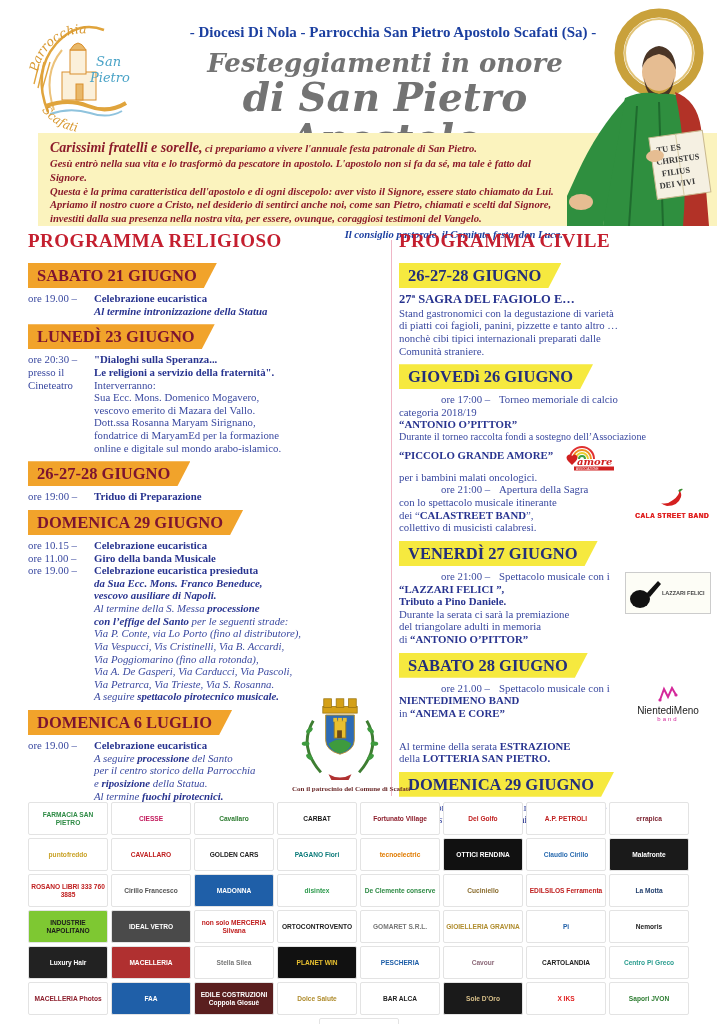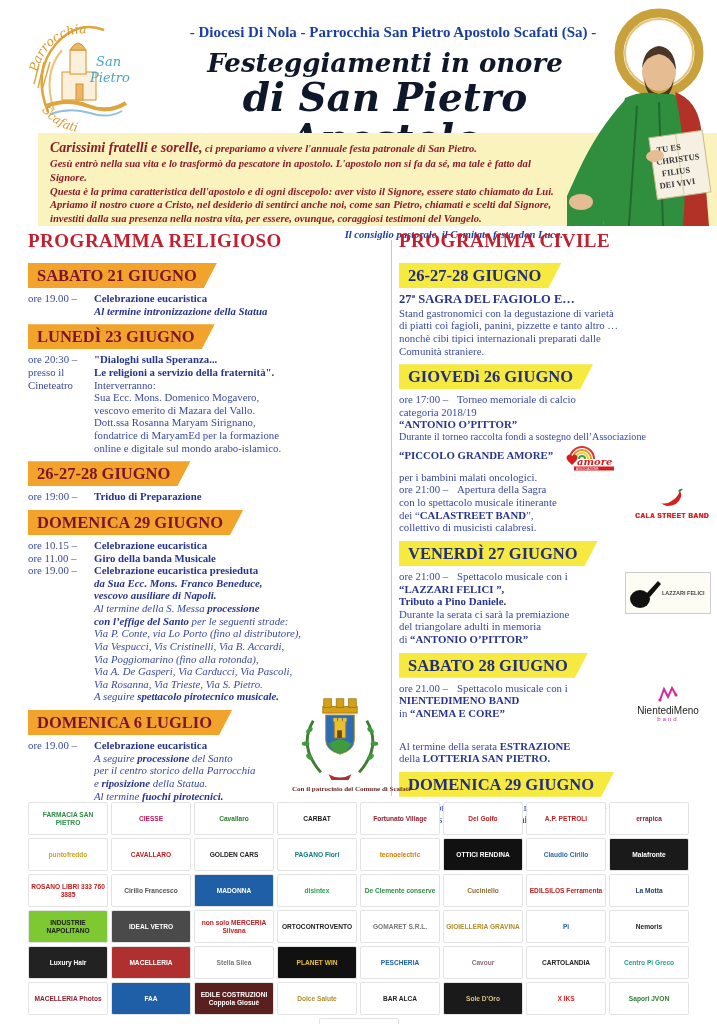--- a/index.html
+++ b/index.html
@@ -4,21 +4,21 @@
 <style>
   * { margin:0; padding:0; box-sizing:border-box; }
   html,body { width:717px; height:1024px; background:#fff; }
   body { font-family:"Liberation Serif", serif; position:relative; overflow:hidden; }
   .poster { position:absolute; inset:0; background:#fff; }
 
   
   .top-line { position:absolute; left:128px; top:24px; width:530px; text-align:center;
     font-size:15px; font-weight:bold; color:#1b3fa0; }
   .script-title { position:absolute; left:165px; top:50px; width:440px; text-align:center;
-    font-family:"DejaVu Serif", serif; font-style:italic; font-weight:bold; color:#0f172a; line-height:1.04; }
+    font-family:"DejaVu Serif", serif; font-style:italic; font-weight:bold; color:#737373; line-height:1.04; }
   .script-title .l1 { font-size:26px; }
   .script-title .l2 { font-size:39px; }
   .script-title .l3 { font-size:30px; }
   .parish-logo { position:absolute; left:16px; top:10px; }
 
   
   .intro { position:absolute; left:38px; top:133px; right:0; height:93px; background:#fbf3be;
     padding:6px 150px 4px 12px; color:#8b1a2a; font-weight:bold; font-style:italic;
     font-size:10.6px; line-height:1.3; }
   .intro .lead { font-size:14px; }
@@ -33,21 +33,21 @@
   .col-title { font-size:19px; font-weight:bold; letter-spacing:.5px; color:#c41f2f; margin-bottom:4px; }
   .hdr { display:inline-block; font-size:16.5px; font-weight:bold; padding:3px 20px 2px 9px;
     margin:7px 0 4px; clip-path:polygon(0 0,100% 0,calc(100% - 13px) 100%,0 100%); }
   .hdrL { background:#f1a32b; color:#7c1430; }
   .hdrR { background:#f6e93f; color:#232e7a; }
   .ln { font-size:10.8px; line-height:1.17; }
   .r { color:#3a49a0; }
   .b { color:#27338f; font-weight:bold; }
   .t { display:inline-block; color:#3a49a0; }
   .col-left .t { width:66px; }
-  .col-right .t { width:58px; }
+  .col-right .t { width:58px;margin-left:42px; }
   .col-left .ind { margin-left:66px;font-style:italic; }
   .col-right .ind { }
   .flexrow { display:flex; }
   .flexrow .lab { width:66px; color:#3a49a0; font-size:10.8px; line-height:1.17; }
   .flexrow .txt { flex:1; }
   .sm { font-size:10.1px; }
   .sec { position:relative; }
 
   
   .crest-wrap { position:absolute; left:292px; top:694px; width:110px; z-index:2; }
@@ -182,21 +182,21 @@
       <div class="ln"><span class="t">ore 11.00 –</span><span class="b">Giro della banda Musicale</span></div>
       <div class="ln"><span class="t">ore 19.00 –</span><span class="b">Celebrazione eucaristica presieduta</span></div>
       <div class="ln ind"><span class="b">da Sua Ecc. Mons. Franco Beneduce,</span></div>
       <div class="ln ind"><span class="b">vescovo ausiliare di Napoli.</span></div>
       <div class="ln ind"><span class="r">Al termine della S. Messa </span><span class="b">processione</span></div>
       <div class="ln ind"><span class="b">con l’effige del Santo</span><span class="r"> per le seguenti strade:</span></div>
       <div class="ln ind"><span class="r">Via P. Conte, via Lo Porto (fino al distributore),</span></div>
       <div class="ln ind"><span class="r">Via Vespucci, Vis Cristinelli, Via B. Accardi,</span></div>
       <div class="ln ind"><span class="r">Via Poggiomarino (fino alla rotonda),</span></div>
       <div class="ln ind"><span class="r">Via A. De Gasperi, Via Carducci, Via Pascoli,</span></div>
-      <div class="ln ind"><span class="r">Via Rosanna, Via Trieste, Via S. Pietro.</span></div>
+      <div class="ln ind"><span class="r">Via Petrarca, Via Trieste, Via S. Rosanna.</span></div>
       <div class="ln ind"><span class="r">A seguire </span><span class="b">spettacolo pirotecnico musicale.</span></div>
     </div>
 
     <div class="sec">
       <div class="hdr hdrL">DOMENICA 6 LUGLIO</div>
       <div class="ln"><span class="t">ore 19.00 –</span><span class="b">Celebrazione eucaristica</span></div>
       <div class="ln ind"><span class="r">A seguire </span><span class="b">processione</span><span class="r"> del Santo</span></div>
       <div class="ln ind"><span class="r">per il centro storico della Parrocchia</span></div>
       <div class="ln ind"><span class="r">e </span><span class="b">riposizione</span><span class="r"> della Statua.</span></div>
       <div class="ln ind"><span class="r">Al termine </span><span class="b">fuochi pirotecnici.</span></div>

